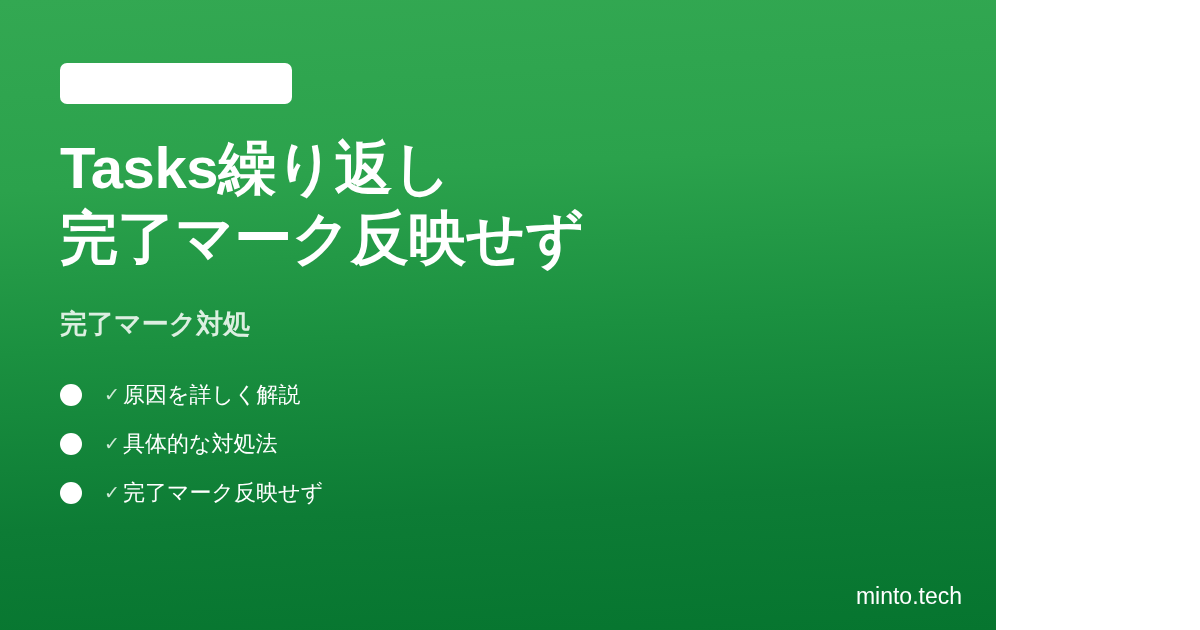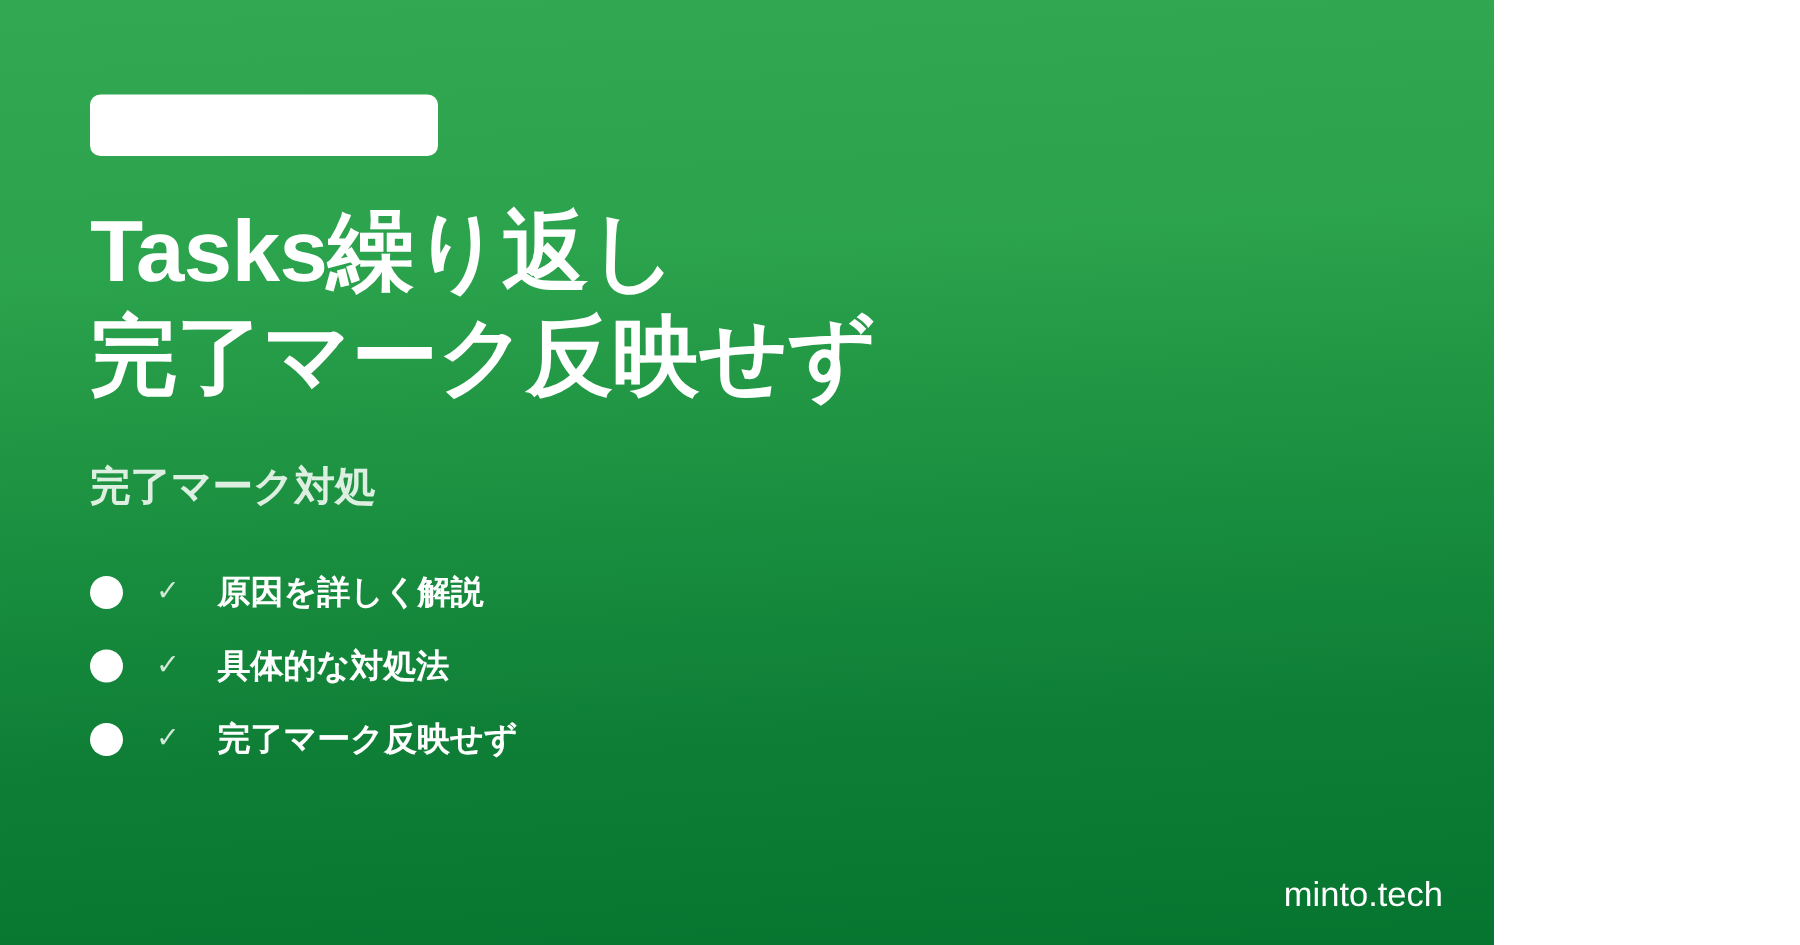--- a/index.html
+++ b/index.html
@@ -114,24 +114,24 @@
     width: 22px;
     margin-left: 19px;
     font-size: 19px;
     line-height: 22px;
     color: #cfe9d6;
     text-align: center;
   }
 
   .bullet-text {
     flex: 0 0 auto;
-    margin-left: 22px;
+    margin-left: 0;
     font-size: 22px;
     line-height: 28px;
-    font-weight: bold;
+    font-weight: normal;
     color: #ffffff;
     white-space: nowrap;
   }
 
   
   .footer {
     position: absolute;
     right: 34px;
     bottom: 20px;
     font-size: 23px;

